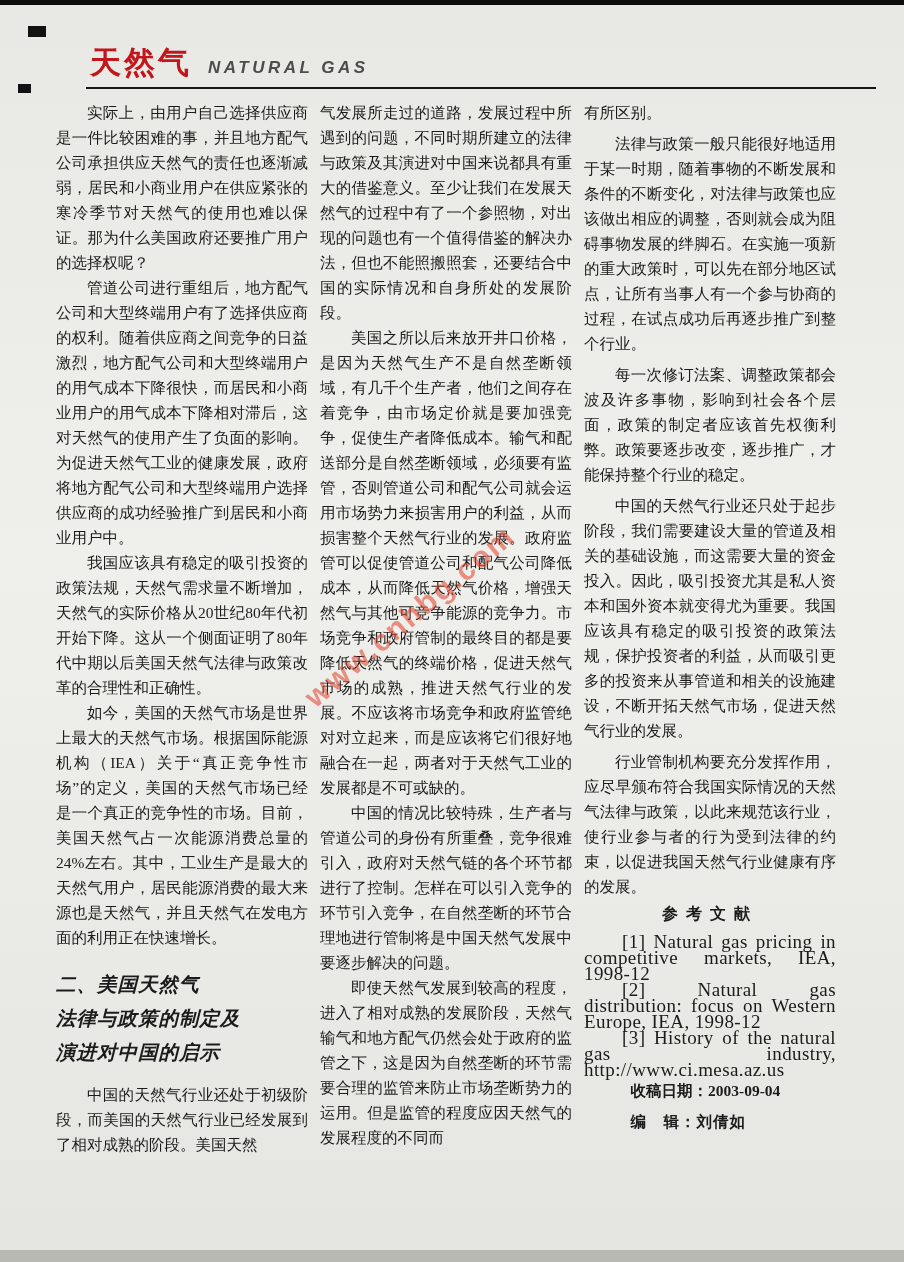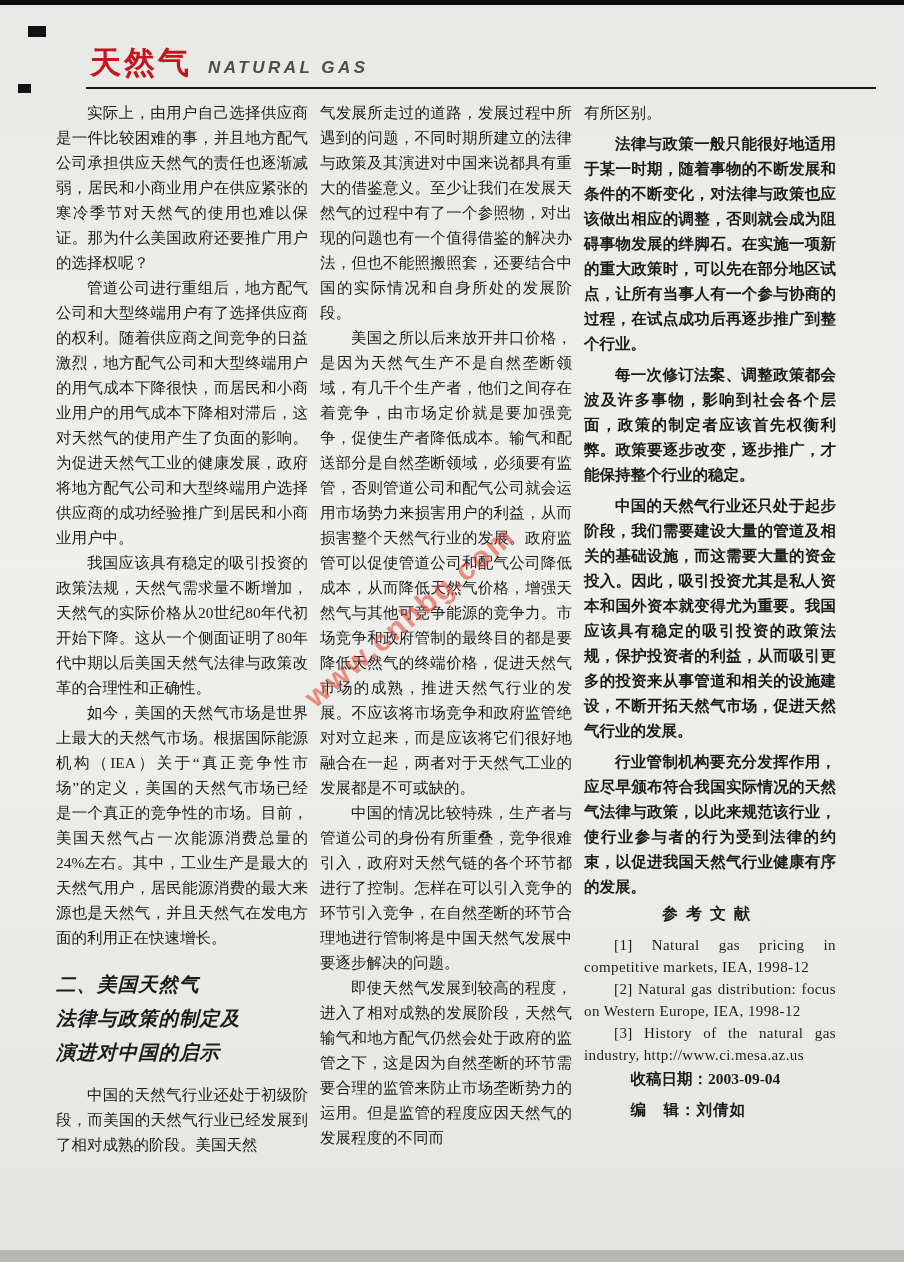--- a/index.html
+++ b/index.html
@@ -35,35 +35,35 @@
     font-family: "Liberation Sans", sans-serif;
     font-size: 30px; font-weight: bold; letter-spacing: 2px;
     color: var(--watermark-red, #e2402c); opacity: 0.55;
     white-space: nowrap; z-index: 5; pointer-events: none;
   }
   
   .columns { position: absolute; left: 56px; top: 100px; width: 804px; display: flex; gap: 12px; }
   .col { width: 252px; font-size: 15.5px; line-height: 25px; text-align: justify; }
   .col p { margin: 0; text-indent: 2em; }
   .col p.cont { text-indent: 0; }
-  .col-3 p.body-par { margin-top: 6px; font-weight: bold; }
+  .col-3 p.body-par { margin-top: 6px; }
   .col-3 p.cont { margin-top: 0; }
   .section-heading {
     margin: 18px 0 12px; text-align: left;
     font-weight: bold; font-style: italic;
     font-size: 19.5px; line-height: 34px; letter-spacing: 1px;
   }
   .section-heading .hl { display: block; }
   .ref-heading {
     margin: 2px 0 8px; text-align: center;
     font-weight: bold; font-size: 16px; letter-spacing: 8px;
   }
   .ref {
     margin: 0 0 4px; text-indent: 2em;
-    font-size: 15px; line-height: 22px; letter-spacing: 0.4px;
+    font-size: 19px; line-height: 16px; letter-spacing: 0.4px;
     text-align: justify;
   }
   .footer-line { margin-top: 14px; padding-left: 3em; font-weight: bold; font-size: 15.5px; text-indent: 0 !important; }
   .footer-line.second { margin-top: 6px; letter-spacing: 1px; }
 </style>
 </head>
 <body>
 
 <div class="page">
 

